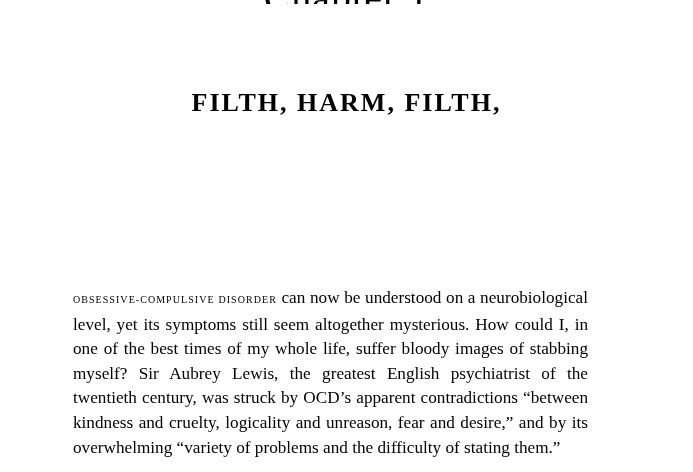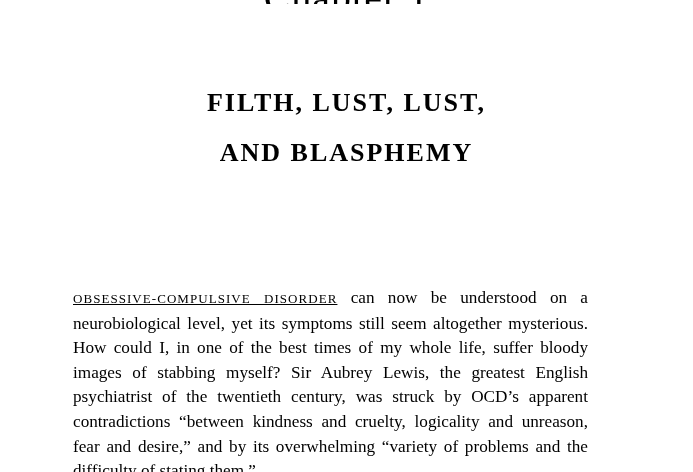--- a/index.html
+++ b/index.html
@@ -69,37 +69,35 @@
     font-family: "Liberation Serif", serif;
     font-size: 17.2px;
     line-height: 24.6px;
     text-align: justify;
     color: #000000;
     hyphens: none;
   }
 
   .smallcaps {
     font-variant: normal;
-    font-size: 13px;
+    font-size: 10px;
     letter-spacing: 1.05px;
-    text-decoration: underline;
   }
 
   .ital {
   }
 </style>
 </head>
 <body>
 
 <div class="page">
 
   <div class="chapter-top">Chapter 1</div>
 
   <div class="chapter-title">
-    <div class="line">FILTH, LUST, LUST,</div>
-    <div class="line">AND BLASPHEMY</div>
+    <div class="line">FILTH, HARM, FILTH,</div>
   </div>
 
   <div class="body-block">
     <p><span class="smallcaps">OBSESSIVE-COMPULSIVE DISORDER</span><span> can now be understood on a neurobiological level, yet its symptoms still seem altogether mysterious. How </span><span class="ital">could</span><span> I, in one of the best times of my whole life, suffer bloody images of stabbing myself? Sir Aubrey Lewis, the greatest English psychiatrist of the twentieth century, was struck by OCD’s apparent contradictions “between kindness and cruelty, logicality and unreason, fear and desire,” and by its overwhelming “variety of problems and the difficulty of stating them.”</span></p>
   </div>
 
 </div>
 
 </body></html>

